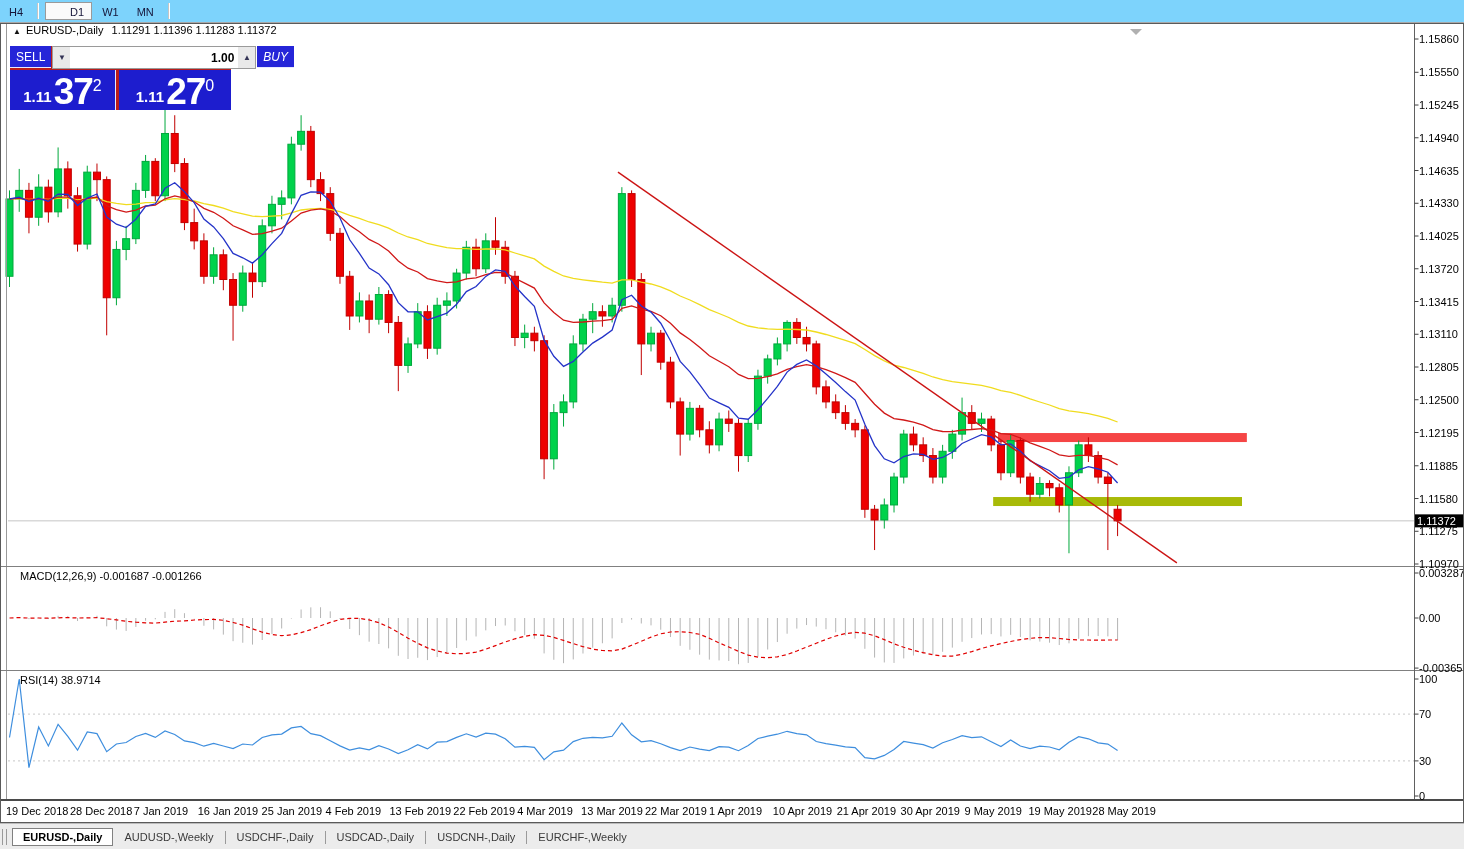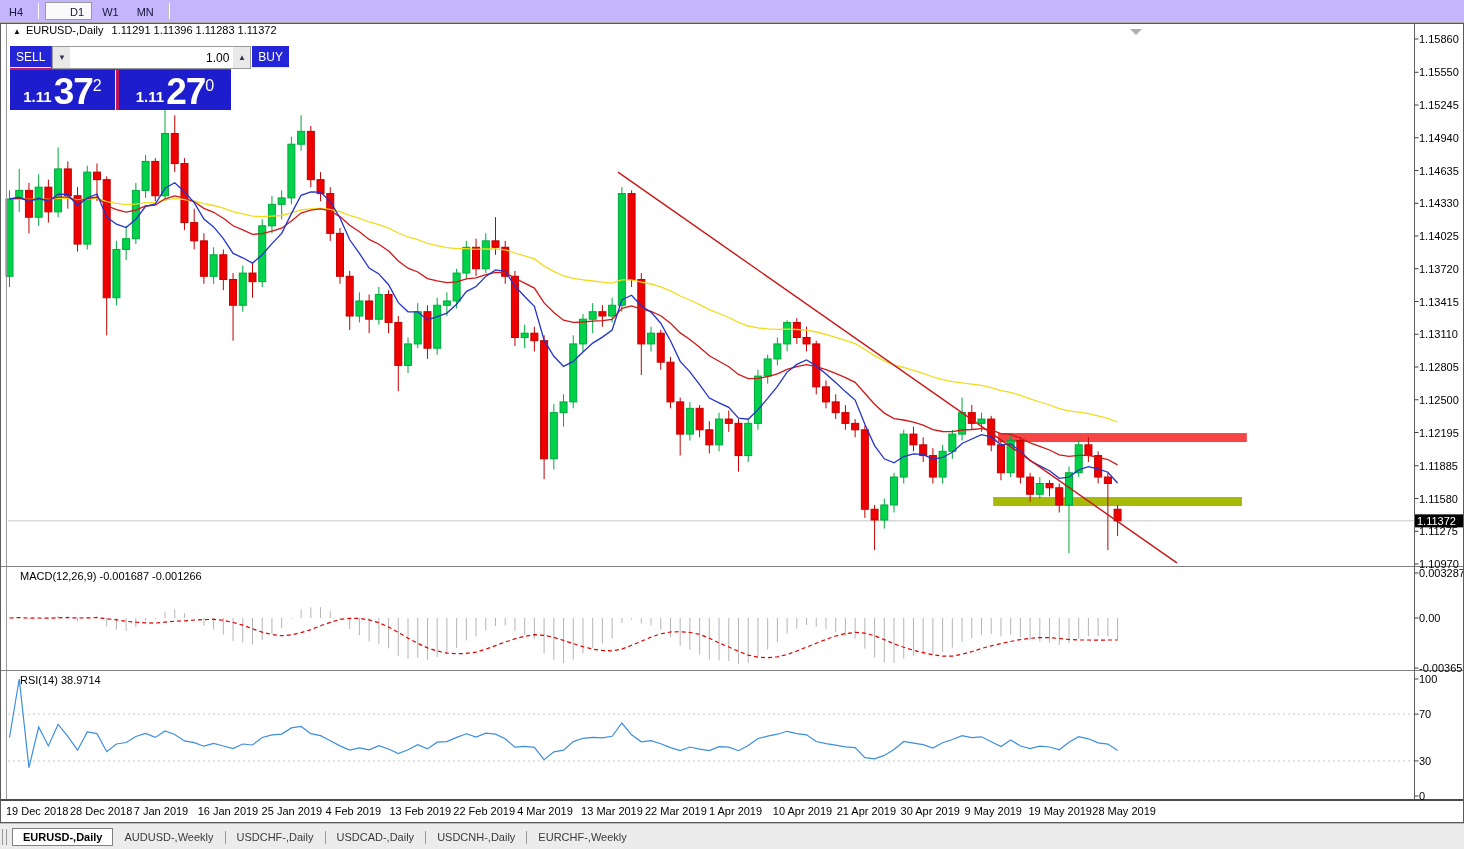--- a/index.html
+++ b/index.html
@@ -1,45 +1,45 @@
 <!DOCTYPE html>
 <html><head>
 <meta charset="utf-8">
 <style>
   html,body{margin:0;padding:0;width:1464px;height:849px;overflow:hidden;
     font-family:"Liberation Sans",sans-serif;background:#f0f0f0;-webkit-font-smoothing:none;}
   .app{position:relative;width:1464px;height:849px;}
   
-  .toolbar{position:absolute;top:0;left:0;right:0;height:22px;background:#c4b5fd;
+  .toolbar{position:absolute;top:0;left:0;right:0;height:22px;background:#7dd3fc;
     border-bottom:1px solid #a8a8a8;display:flex;align-items:center;}
   .tf-btn{height:18px;line-height:18px;padding:0 7px;margin:0 1px;font-size:11px;color:#16163a;
     background:transparent;border:1px solid transparent;cursor:default;}
   .tf-btn.active{background:#fafafa;border:1px solid #9a9a9a;padding-left:24px;}
   .tb-sep{width:1px;height:16px;background:#c4c4c4;border-right:1px solid #fff;margin:0 5px;}
   
   .chart-window{position:absolute;top:23px;left:0;width:1464px;height:800px;background:#fff;
     border:1px solid #5a5a5a;box-sizing:border-box;}
   #chart-svg{position:absolute;top:0;left:0;}
   .chart-title{position:absolute;top:0;left:12px;font-size:11px;color:#000;white-space:nowrap;}
   .chart-title .tri{font-size:8px;margin-right:5px;color:#111;}
   .chart-title .ttl{font-weight:400;}
   .chart-title .ohlc{margin-left:8px;}
   .pane-label{position:absolute;left:19px;font-size:11px;color:#000;}
   #macd-label{top:546px;}
   #rsi-label{top:650px;text-align:right;}
   
-  .trade-panel{position:absolute;top:22px;left:9px;width:221px;height:64px;background:#be185d;}
+  .trade-panel{position:absolute;top:22px;left:9px;width:221px;height:64px;background:#b91c1c;}
   .tp-row1{position:absolute;top:0;left:0;right:0;height:23px;display:flex;}
   .btn-sell,.btn-buy{width:51px;height:22px;background:#2525d8;color:#fff;font-size:12px;
     border:none;border-bottom:1px solid #e8e8ff;cursor:pointer;font-family:inherit;}
-  .btn-buy{width:48px;}
+  .btn-buy{width:48px;font-style:italic;}
   .vol-box{flex:1;display:flex;background:#dfdfdf;border:1px solid #9a9a9a;height:21px;margin:0 1px;}
   .vol-btn{width:17px;background:#e9e9e9;border:none;color:#335;font-size:8px;cursor:pointer;padding:0;}
   .vol-input{flex:1;border:none;outline:none;text-align:right;font-size:12px;padding:0 4px;
-    font-family:inherit;background:#fff;color:#000;min-width:10px;}
+    font-family:inherit;background:#fff;color:#000;min-width:10px;font-weight:bold;}
   .tp-row2{position:absolute;top:24px;left:0;height:40px;width:221px;display:flex;}
   .price-box{background:#1d1dce;color:#fff;display:flex;align-items:flex-end;justify-content:center;
     padding-bottom:3px;box-sizing:border-box;}
   .price-box.sell{width:106px;margin-right:3px;border-right:1px solid #e8e8ff;}
   .price-box.buy{width:112px;}
   .p-sm{font-size:15px;font-weight:700;line-height:15px;margin-right:2px;margin-bottom:3px;}
   .p-lg{font-size:37px;line-height:30px;letter-spacing:-1px;font-weight:bold;}
   .p-sup{font-size:16px;line-height:16px;position:relative;top:-13px;}
   
   .tabbar{position:absolute;top:823px;left:0;right:0;height:26px;background:#ececec;

